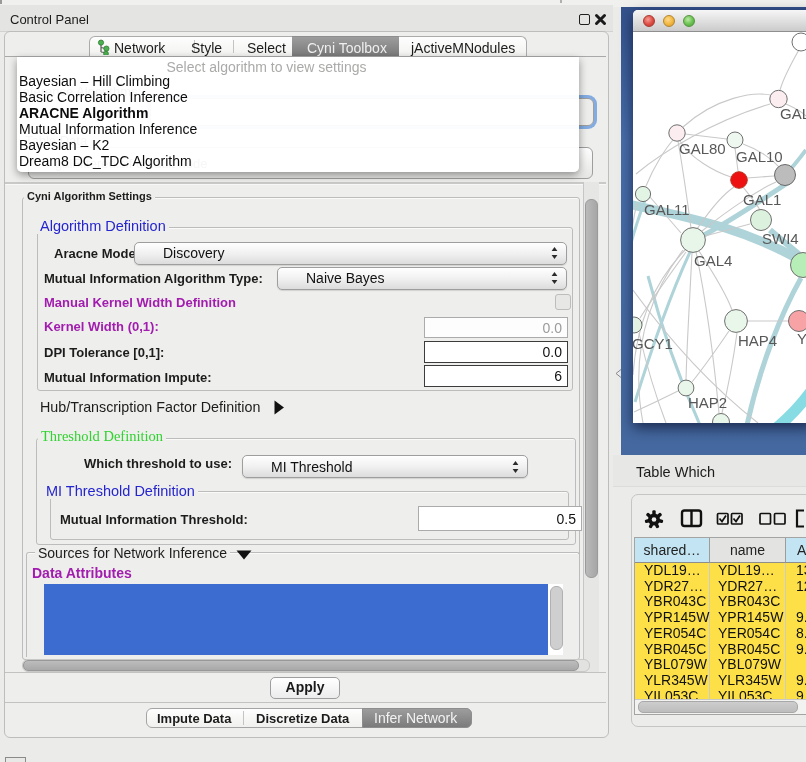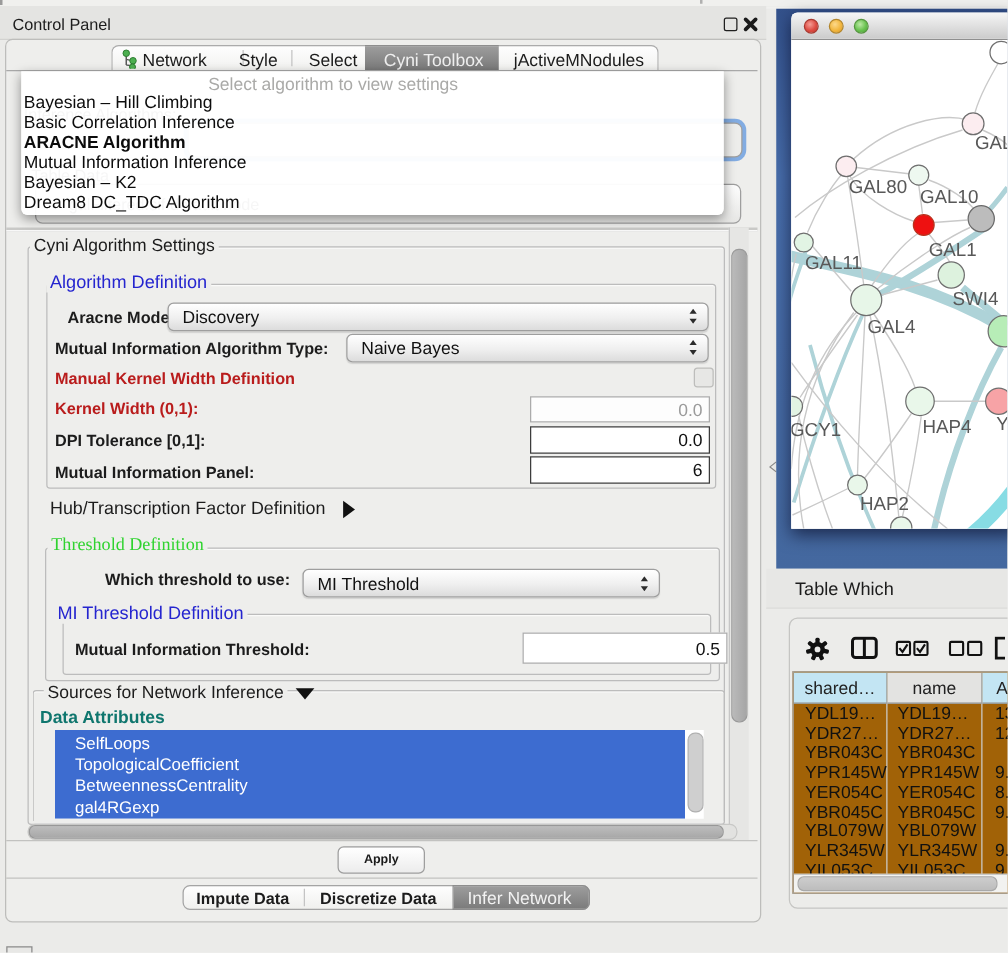--- a/index.html
+++ b/index.html
@@ -2,28 +2,28 @@
 <html><head>
 <meta charset="utf-8">
 <style>
 html,body{margin:0;padding:0;}
 body{width:806px;height:762px;position:relative;overflow:hidden;
   background:#ebebe9;font-family:"Liberation Sans",sans-serif;
   -webkit-font-smoothing:antialiased;}
 .abs{position:absolute;}
 .b13{font-size:13px;font-weight:bold;color:#1c1c1c;}
 .n13{font-size:13px;color:#1c1c1c;}
-.gray{color:#b91c1c;}
+.gray{color:#a21caf;}
 .groupbox{position:absolute;border:1px solid #bcbcbc;border-radius:3px;
   box-shadow:inset 0 1px 0 rgba(255,255,255,.7);}
 .gtitle{position:absolute;background:#eeeeec;padding:0 3px;font-size:14.5px;line-height:15px;}
 .combo{position:absolute;border:1px solid #9e9e9e;border-radius:5px;
   background:linear-gradient(#ffffff,#efefef 55%,#dcdcdc);
   box-shadow:0 1px 1px rgba(0,0,0,.12);}
-.combo .ct{position:absolute;left:11px;top:50%;transform:translateY(-50%);
+.combo .ct{position:absolute;left:28px;top:50%;transform:translateY(-50%);
   font-size:14px;color:#111;white-space:nowrap;}
 .combo .ar{position:absolute;right:8px;top:50%;transform:translateY(-50%);
   width:7px;height:12px;}
 .field{position:absolute;background:#fff;font-size:14px;color:#111;
   text-align:right;line-height:21px;padding-right:5px;box-sizing:border-box;}
 svg{display:block;}
 </style>
 </head>
 <body>
 
@@ -68,21 +68,21 @@
 
 <div class="abs" style="left:28px;top:147px;width:563px;height:30px;border-radius:6px;background:linear-gradient(#fdfdfd,#e6e6e4);border:1px solid #9e9e9e;"></div>
 <div class="abs n13" style="left:55px;top:156px;color:#222;">galFiltered.sif default node</div>
 
 <div class="abs" style="left:5px;top:182px;width:601px;height:2px;background:#c9c9c7;border-bottom:1px solid #f8f8f8;"></div>
 
 <div class="abs" style="left:583px;top:182px;width:15px;height:490px;background:#e6e6e4;border-left:1px solid #c6c6c6;"></div>
 <div class="abs" style="left:585px;top:199px;width:11px;height:377px;background:linear-gradient(90deg,#bababa,#a6a6a6);border:1px solid #9a9a9a;border-radius:6px;"></div>
 
 <div class="groupbox" style="left:22px;top:197px;width:556px;height:461px;"></div>
-<div class="gtitle" style="left:24px;top:189px;color:#1c1c1c;font-size:14px;">Cyni Algorithm Settings</div>
+<div class="gtitle" style="left:24px;top:189px;color:#1c1c1c;font-size:11px;font-weight:bold;">Cyni Algorithm Settings</div>
 
 <div class="groupbox" style="left:37px;top:227px;width:534px;height:162px;"></div>
 <div class="gtitle" style="left:37px;top:219px;color:#2525cf;">Algorithm Definition</div>
 
 <div class="abs b13" style="left:44px;top:246px;margin-left:10px;">Aracne Mode:</div>
 <div class="combo" style="left:134px;top:241.5px;width:431px;height:21px;">
   <span class="ct">Discovery</span>
   <svg class="ar" viewBox="0 0 7 12">
       <path d="M3.5 0 L6.4 4 L0.6 4 Z" fill="#2b2b2b"></path>
       <path d="M3.5 12 L6.4 8 L0.6 8 Z" fill="#2b2b2b"></path>
@@ -95,21 +95,21 @@
       <path d="M3.5 0 L6.4 4 L0.6 4 Z" fill="#2b2b2b"></path>
       <path d="M3.5 12 L6.4 8 L0.6 8 Z" fill="#2b2b2b"></path>
     </svg>
 </div>
 <div class="abs b13 gray" style="left:44px;top:295px;">Manual Kernel Width Definition</div>
 <div class="abs" style="left:555px;top:294px;width:14px;height:14px;background:#e7e7e5;border:1px solid #bdbdbb;border-radius:3px;"></div>
 <div class="abs b13 gray" style="left:44px;top:319px;">Kernel Width (0,1):</div>
 <div class="field" style="left:424px;top:317px;width:144px;height:21px;border:1px solid #ababab;background:#fdfdfd;color:#9b9b9b;">0.0</div>
 <div class="abs b13" style="left:44px;top:345px;">DPI Tolerance [0,1]:</div>
 <div class="field" style="left:424px;top:341px;width:144px;height:22px;border:1.5px solid #3c3c3c;">0.0</div>
-<div class="abs b13" style="left:44px;top:370px;">Mutual Information Panel:</div>
+<div class="abs b13" style="left:44px;top:370px;">Mutual Information Impute:</div>
 <div class="field" style="left:424px;top:365px;width:144px;height:22px;border:1.5px solid #3c3c3c;">6</div>
 
 <div class="abs" style="left:40px;top:399px;font-size:14.3px;color:#1c1c1c;">Hub/Transcription Factor Definition</div>
 <svg class="abs" style="left:273px;top:400px;" width="12" height="15" viewBox="0 0 12 15">
     <path d="M1.5 0.5 L11 7.5 L1.5 14.5 Z" fill="#111"></path>
   </svg>
 
 <div class="groupbox" style="left:36px;top:438px;width:538px;height:105px;"></div>
 <div class="gtitle" style="left:38px;top:429px;color:#2fd32f;font-family:Liberation Serif, serif;">Threshold Definition</div>
 
@@ -125,36 +125,32 @@
 <div class="groupbox" style="left:50px;top:491px;width:517px;height:47px;"></div>
 <div class="gtitle" style="left:43px;top:484px;color:#2525cf;">MI Threshold Definition</div>
 <div class="abs b13" style="left:60px;top:512px;text-align:center;">Mutual Information Threshold:</div>
 <div class="field" style="left:418px;top:506px;width:164px;height:25px;border:1px solid #ababab;line-height:24px;">0.5</div>
 
 <div class="groupbox" style="left:26px;top:552px;width:552px;height:104px;border-bottom:none;border-radius:3px 3px 0 0;"></div>
 <div class="gtitle" style="left:35px;top:546px;color:#1c1c1c;font-size:14px;">Sources for Network Inference</div>
 <svg class="abs" style="left:236px;top:550px;" width="16" height="10" viewBox="0 0 16 10">
     <path d="M0.5 0.5 L15.5 0.5 L8 9.5 Z" fill="#111"></path>
   </svg>
-<div class="abs" style="font-weight:bold;font-size:14px;color:#0f766e;left:32px;top:565px;text-align:center;">Data Attributes</div>
+<div class="abs" style="font-weight:bold;font-size:14px;color:#a21caf;left:32px;top:565px;text-align:center;">Data Attributes</div>
 
 <div class="abs" style="left:44px;top:584px;width:519px;height:71px;background:#fff;overflow:hidden;">
   <div style="position:absolute;left:0;top:0;width:504px;height:71px;background:#3d6cd0;"></div>
-  <div style="position:absolute;left:16px;top:2px;color:#fff;font-size:13.5px;line-height:17px;white-space:pre;">SelfLoops
-TopologicalCoefficient
-BetweennessCentrality
-gal4RGexp</div>
   <div style="position:absolute;left:506px;top:2px;width:11px;height:62px;background:#cfcfcf;border:1px solid #b0b0b0;border-radius:6px;"></div>
 </div>
 
 <div class="abs" style="left:22px;top:659px;width:566px;height:11px;background:#e2e2e0;border:1px solid #c8c8c6;border-radius:6px;"></div>
 <div class="abs" style="left:23px;top:660px;width:554px;height:9px;background:linear-gradient(#bdbdbd,#a8a8a8);border:1px solid #989898;border-radius:5px;"></div>
 
 <div class="abs" style="left:5px;top:672px;width:601px;height:1px;background:#c2c2c0;"></div>
-<div class="abs" style="left:270px;top:677px;width:68px;height:20px;background:linear-gradient(#ffffff,#ececec);border:1px solid #9e9e9e;border-radius:5px;text-align:center;font-size:10px;font-weight:bold;color:#1a1a1a;line-height:19px;">Apply</div>
+<div class="abs" style="left:270px;top:677px;width:68px;height:20px;background:linear-gradient(#ffffff,#ececec);border:1px solid #9e9e9e;border-radius:5px;text-align:center;font-size:14px;font-weight:bold;color:#1a1a1a;line-height:19px;">Apply</div>
 <div class="abs" style="left:5px;top:702px;width:601px;height:1px;background:#c2c2c0;"></div>
 
 <div class="abs" style="left:146px;top:708px;width:326px;height:20px;background:linear-gradient(#fefefe,#f0f0ee);border:1px solid #a4a4a4;border-radius:6px;box-sizing:border-box;"></div>
 <div class="abs" style="left:243px;top:711px;width:1px;height:14px;background:#c4c4c4;"></div>
 <div class="abs b13" style="left:157px;top:711px;">Impute Data</div>
 <div class="abs b13" style="left:256px;top:711px;">Discretize Data</div>
 <div class="abs" style="left:362px;top:708px;width:110px;height:20px;background:linear-gradient(#9d9d9d,#7b7b7b);border:1px solid #8e8e8e;border-radius:0 6px 6px 0;box-sizing:border-box;"></div>
 <div class="abs" style="font-size:14px;left:374px;top:710px;color:#f2f2f2;">Infer Network</div>
 
 <div class="abs" style="left:5px;top:757px;width:19px;height:10px;background:#e8e8e6;border:1.5px solid #8a8a8a;"></div>
@@ -293,21 +289,21 @@
   </g>
 
   <g stroke="#111" stroke-width="1.7" fill="none">
     <rect x="116" y="4.5" width="10.5" height="10.5" rx="1"></rect>
     <rect x="130.5" y="4.5" width="10.5" height="10.5" rx="1"></rect>
   </g>
 
   <path d="M153 1.5 h8 l4 4 v12 h-12 z" fill="none" stroke="#111" stroke-width="2.2"></path>
 </svg>
 
-<div class="abs" style="left:634px;top:537px;width:172px;height:176px;background:#a16207;border:1px solid #a4a4a2;border-right:none;overflow:hidden;font-size:14px;">
+<div class="abs" style="left:634px;top:537px;width:172px;height:176px;background:#fde047;border:1px solid #a4a4a2;border-right:none;overflow:hidden;font-size:14px;">
 
   <div style="position:absolute;left:0;top:0;width:75px;height:25px;background:#c3e5f3;border-right:1px solid #9c9c9a;border-bottom:1px solid #8e8e8c;box-sizing:border-box;text-align:center;line-height:25px;color:#222;">shared…</div>
   <div style="position:absolute;left:75px;top:0;width:76px;height:25px;background:#e3e3e1;border-right:1px solid #9c9c9a;border-bottom:1px solid #8e8e8c;box-sizing:border-box;text-align:center;line-height:25px;color:#222;">name</div>
   <div style="position:absolute;left:151px;top:0;width:25px;height:25px;background:#c3e5f3;border-bottom:1px solid #8e8e8c;box-sizing:border-box;line-height:25px;color:#222;padding-left:11px;">A</div>
 
   <div style="position:absolute;left:74px;top:25px;width:1px;height:136px;background:#cccccc;"></div>
   <div style="position:absolute;left:150px;top:25px;width:1px;height:136px;background:#cccccc;"></div>
 
   <div style="position:absolute;left:9px;top:25px;line-height:15.7px;white-space:pre;color:#111;">YDL19…
 YDR27…

